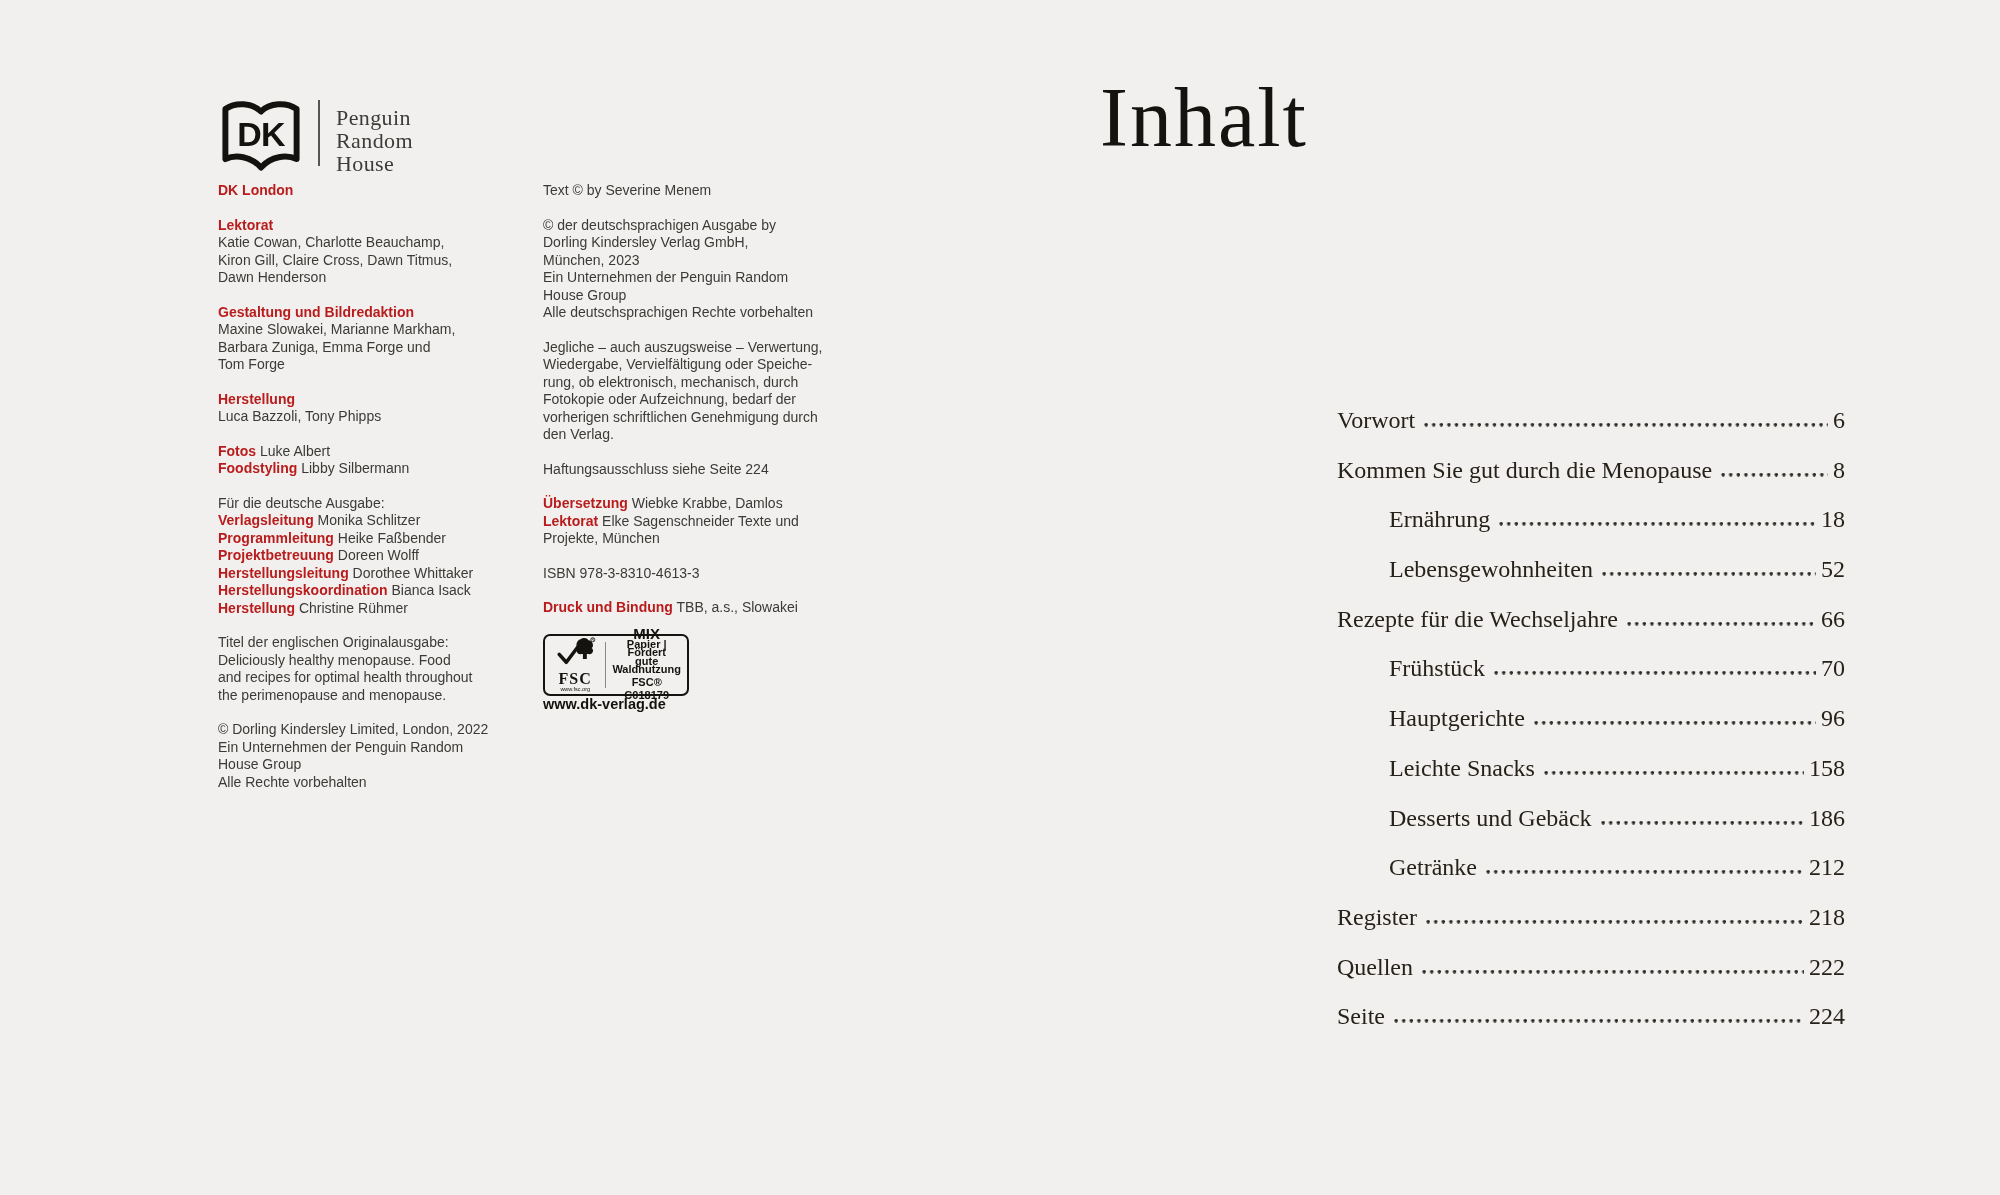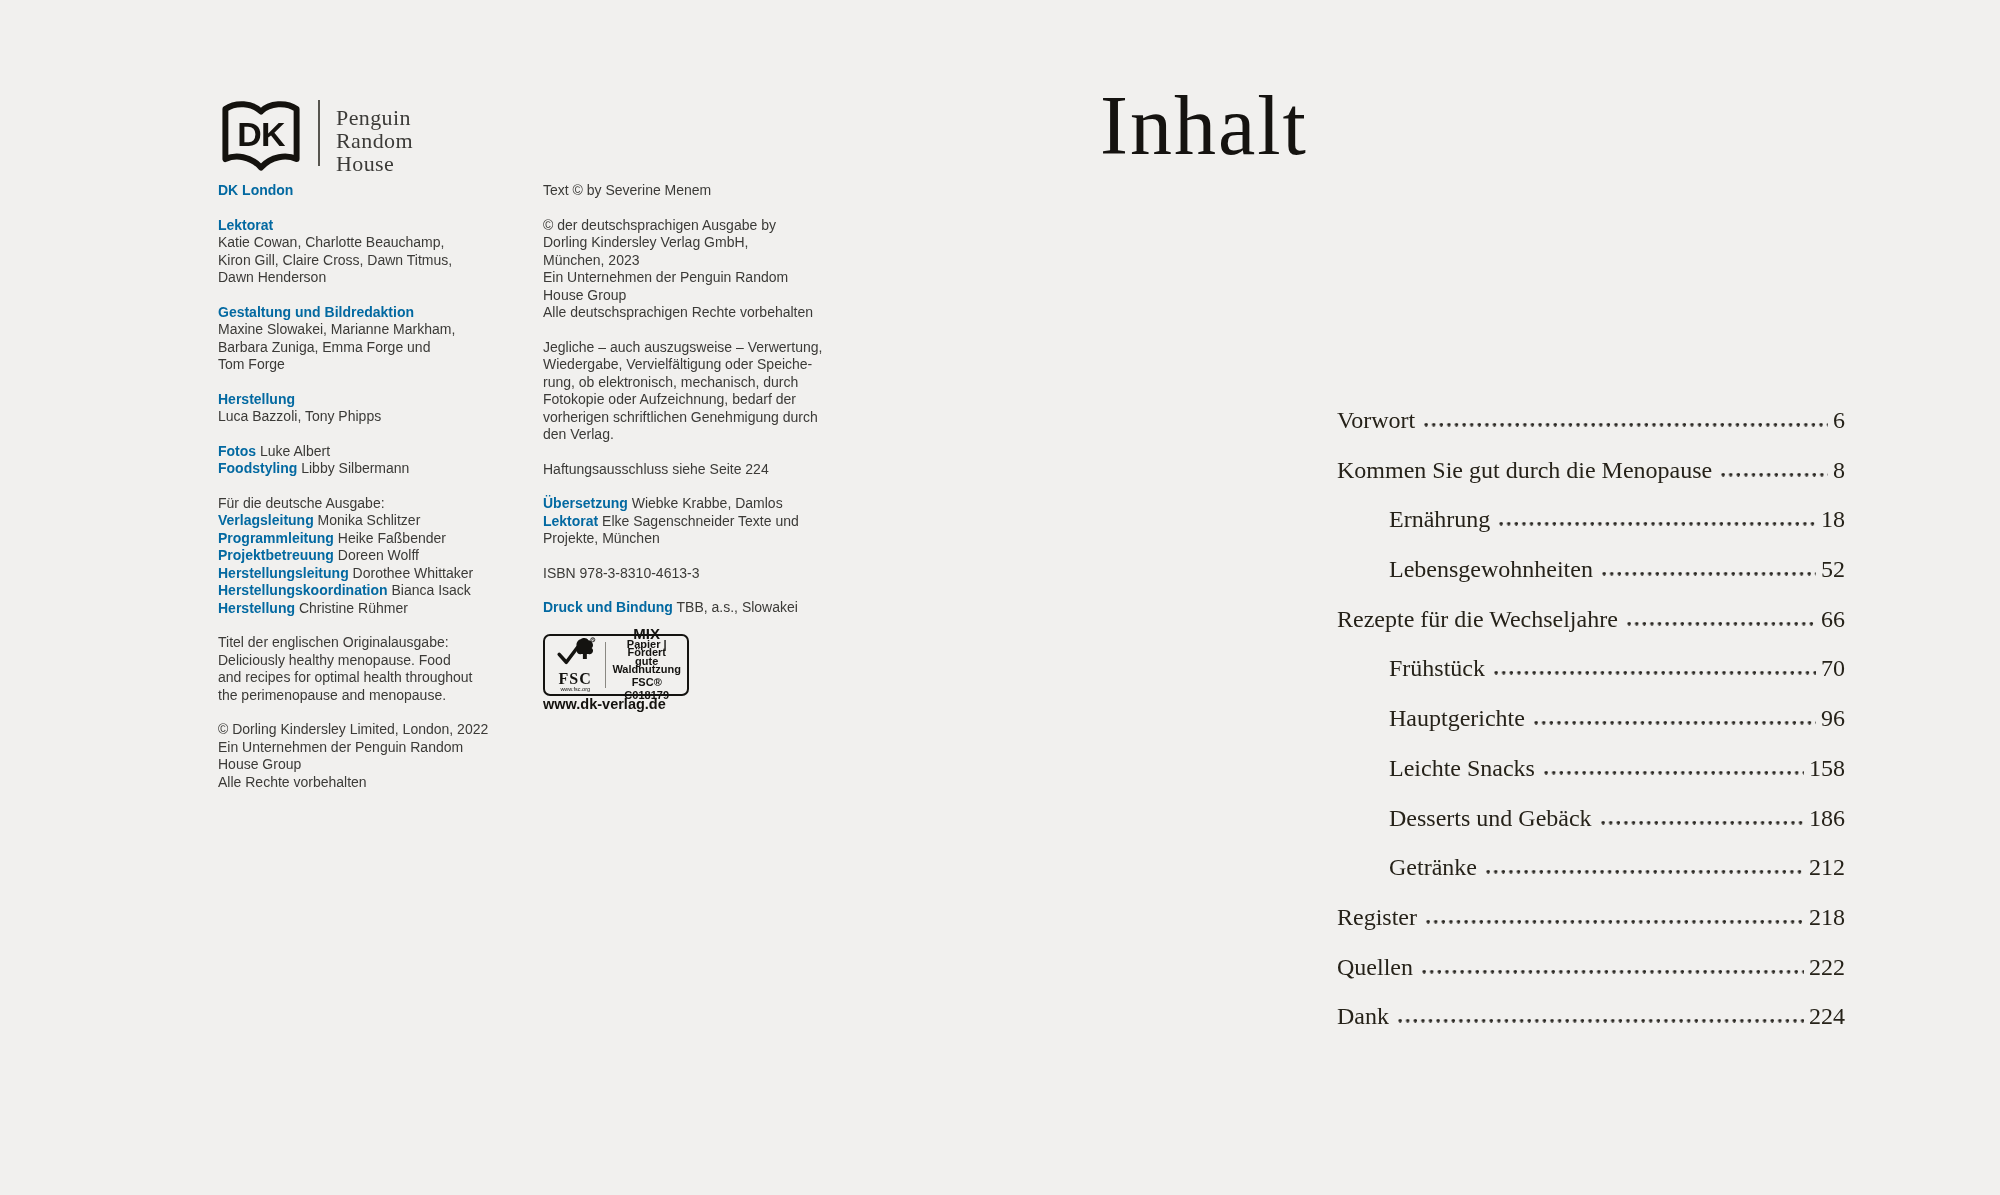--- a/index.html
+++ b/index.html
@@ -14,38 +14,38 @@
   .dk-book{width:86px;height:78px;}
   .logo-divider{width:2px;height:66px;background:#57554f;margin:2px 16px 0 14px;}
   .publisher{
     font-family:"Liberation Serif",serif;font-size:22px;line-height:23px;
     color:#3c3b38;margin-top:8px;letter-spacing:.4px;
   }
   .imprint-col{position:absolute;top:182px;font-size:14px;line-height:17.5px;color:#3b3a37;}
   #col1{left:218px;width:290px;}
   #col2{left:543px;width:320px;}
   .imprint-block{margin:0 0 17px 0;}
-  .imprint-line b{font-weight:700;color:#0369a1;}
+  .imprint-line b{font-weight:700;color:#b91c1c;}
   
   .fsc-box{
     margin-top:12px;width:146px;height:62px;border:2.5px solid #141310;border-radius:7px;
     display:flex;align-items:center;padding:2px 6px;box-sizing:border-box;background:transparent;
   }
   .fsc-left{width:52px;text-align:center;color:#141310;}
   .fsc-left .fsc-word{font-family:"Liberation Serif",serif;font-weight:700;font-size:16px;line-height:14px;letter-spacing:1px;}
   .fsc-left .fsc-site{font-size:5.5px;line-height:6px;}
   .fsc-sep{width:1px;height:46px;background:#8a8882;margin:0 6px;}
   .fsc-right{flex:1;text-align:center;color:#141310;}
   .fsc-right .mix{font-weight:700;font-size:15px;line-height:12px;}
   .fsc-right .fsc-small{font-size:11px;line-height:8.5px;font-weight:700;}
   .fsc-right .cert{font-weight:700;font-size:11px;line-height:13px;margin-top:2px;}
   .website{font-weight:700;color:#14120e;font-size:14.5px;}
   
   .toc-title{
-    position:absolute;left:1100px;top:80px;
+    position:absolute;left:1100px;top:72px;
     font-family:"Liberation Serif",serif;font-size:84px;line-height:1.1;
     color:#151310;letter-spacing:2px;
   }
   .toc{position:absolute;left:1337px;top:399px;width:508px;
        font-family:"Liberation Serif",serif;font-size:24px;color:#262219;}
   .toc-row{display:flex;align-items:baseline;height:49.7px;padding-top:8px;box-sizing:border-box;}
   .toc-row.indent{padding-left:52px;}
   .toc-label{white-space:nowrap;}
   .toc-leader{
     flex:1 1 auto;height:4px;margin:0 5px 0 9px;transform:translateY(-1px);
@@ -231,17 +231,17 @@
       <span class="toc-label">Register</span>
       <span class="toc-leader"></span>
       <span class="toc-page">218</span>
     </div>
     <div class="toc-row">
       <span class="toc-label">Quellen</span>
       <span class="toc-leader"></span>
       <span class="toc-page">222</span>
     </div>
     <div class="toc-row">
-      <span class="toc-label">Dank</span>
+      <span class="toc-label">Seite</span>
       <span class="toc-leader"></span>
       <span class="toc-page">224</span>
     </div>
   </div>
 
 </body></html>

